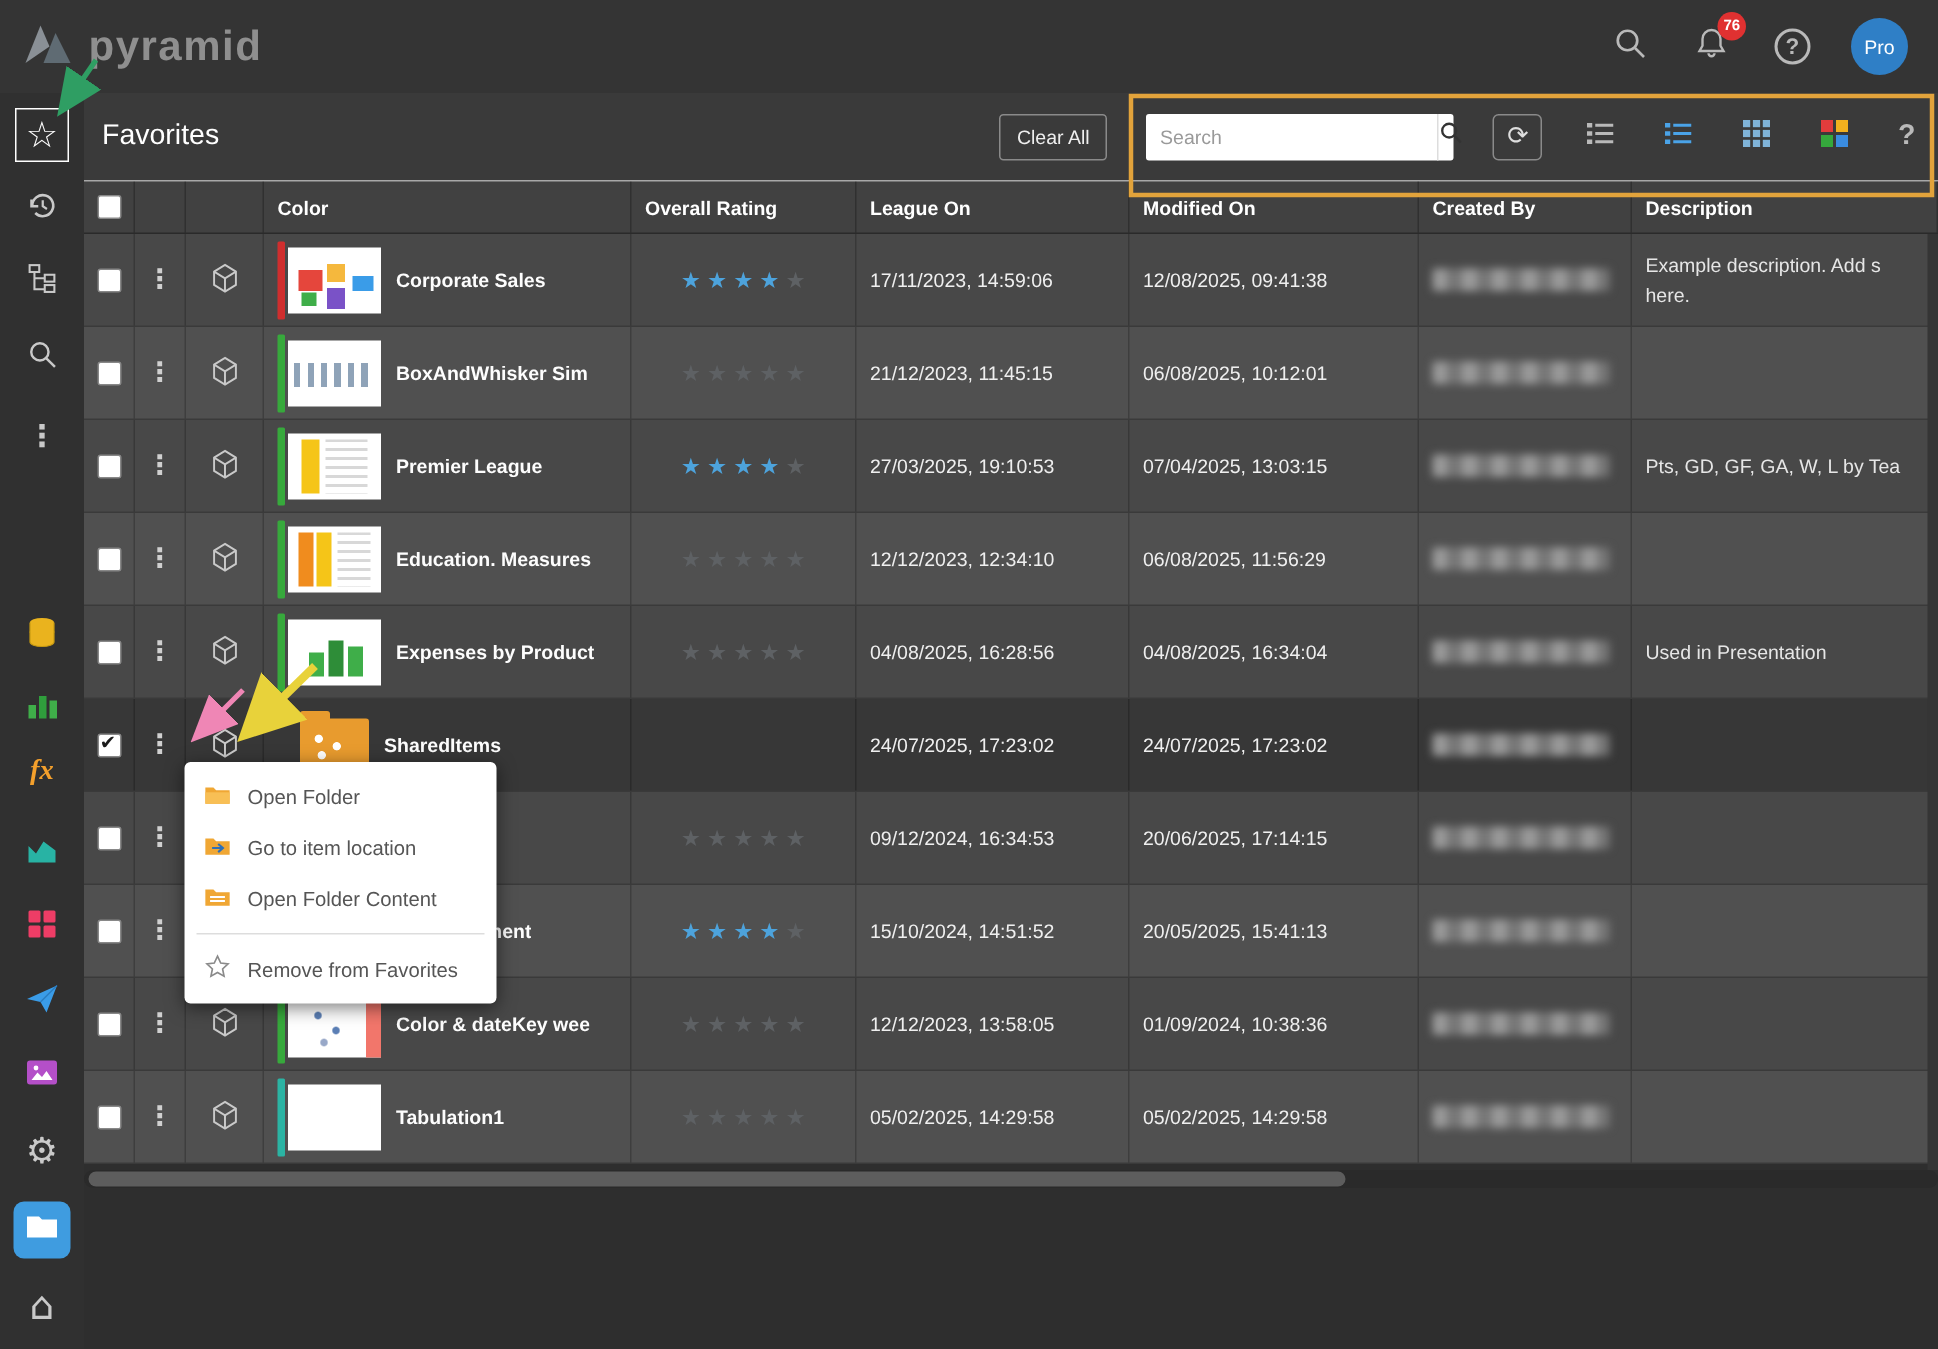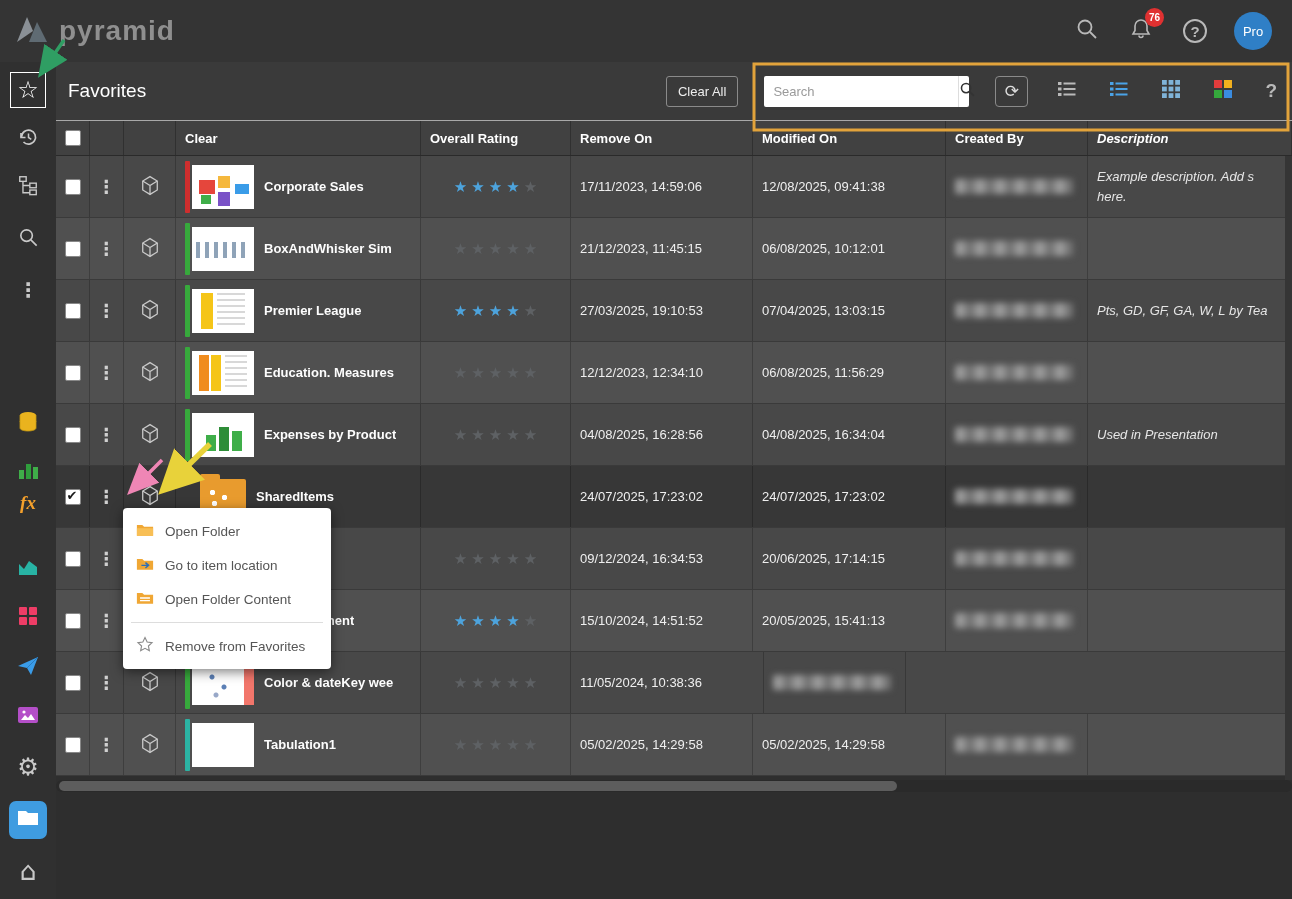--- a/index.html
+++ b/index.html
@@ -45,21 +45,21 @@
   .thead{display:flex;height:36px;background:#414141;border-top:1px solid #a8a8a8;border-bottom:1px solid #2a2a2a;}
   .hcell{display:flex;align-items:center;color:#fff;font-size:13px;font-weight:bold;border-right:1px solid rgba(0,0,0,0.25);padding-left:9px;}
   .c-check{width:34px;justify-content:center;padding-left:0;}
   .c-menu{width:34px;justify-content:center;padding-left:0;}
   .c-type{width:52px;justify-content:center;padding-left:0;}
   .c-name{width:245px;}
   .c-rating{width:150px;}
   .c-created{width:182px;}
   .c-modified{width:193px;}
   .c-createdby{width:142px;}
-  .c-desc{flex:1;font-style:italic;}
+  .c-desc{flex:1;}
 
   .table-body{}
   .trow{display:flex;height:62px;border-bottom:1px solid #3a3a3a;}
   .trow.base{background:#484848;}
   .trow.alt{background:#505050;}
   .trow.selected{background:#373737;}
   .tcell{display:flex;align-items:center;border-right:1px solid rgba(0,0,0,0.22);color:#efefef;font-size:13px;padding-left:9px;overflow:hidden;}
   .tcell.c-check,.tcell.c-menu,.tcell.c-type{justify-content:center;padding-left:0;}
   .dots-btn{color:#d0d0d0;font-size:18px;font-weight:bold;cursor:pointer;line-height:1;}
   .colorbar{width:5px;height:52px;flex:none;border-radius:1px;}
@@ -183,21 +183,21 @@
   </div>
   <div class="side-item" style="top:392px;">
     <span>
       <svg width="24" height="24" viewBox="0 0 24 24">
           <rect x="3" y="12" width="5" height="9" fill="#3fae49"></rect>
           <rect x="10" y="6" width="5" height="15" fill="#2f9e3c"></rect>
           <rect x="17" y="9" width="5" height="12" fill="#3fae49"></rect>
         </svg>
     </span>
   </div>
-  <div class="side-item" style="top:423px;">
+  <div class="side-item" style="top:434px;">
     <span class="fx-text">fx</span>
   </div>
   <div class="side-item" style="top:489px;">
     <span>
       <svg width="24" height="24" viewBox="0 0 24 24">
           <path d="M3 20V9l5 5 5-8 8 6v8z" fill="#28b3a4"></path>
         </svg>
     </span>
   </div>
   <div class="side-item" style="top:538px;">
@@ -320,23 +320,23 @@
       <span class="help-q">?</span>
     </div>
   </div>
 
   <div class="thead">
     <div class="hcell c-check">
         <input type="checkbox" style="">
       </div>
     <div class="hcell c-menu"></div>
     <div class="hcell c-type"></div>
-    <div class="hcell c-name">Clear</div>
+    <div class="hcell c-name">Color</div>
     <div class="hcell c-rating">Overall Rating</div>
-    <div class="hcell c-created">Remove On</div>
+    <div class="hcell c-created">League On</div>
     <div class="hcell c-modified">Modified On</div>
     <div class="hcell c-createdby">Created By</div>
     <div class="hcell c-desc">Description</div>
   </div>
 
   <div class="table-body">
   <div class="trow base">
     <div class="tcell c-check">
           <input type="checkbox" style="">
         </div>
@@ -630,21 +630,22 @@
       <span class="thumb thumb-scatter"></span>
       <span class="name-text">Color &amp; dateKey wee</span>
     </div>
     <div class="tcell c-rating">
           <span class="star">★</span>
           <span class="star">★</span>
           <span class="star">★</span>
           <span class="star">★</span>
           <span class="star">★</span>
         </div>
-    <div class="tcell c-modified">11/05/2024, 10:38:36</div>
+    <div class="tcell c-created">12/12/2023, 13:58:05</div>
+    <div class="tcell c-modified">01/09/2024, 10:38:36</div>
     <div class="tcell c-createdby">
           <span class="redacted"></span>
         </div>
     <div class="tcell c-desc"></div>
   </div>
 
   <div class="trow alt">
     <div class="tcell c-check">
           <input type="checkbox" style="">
         </div>

